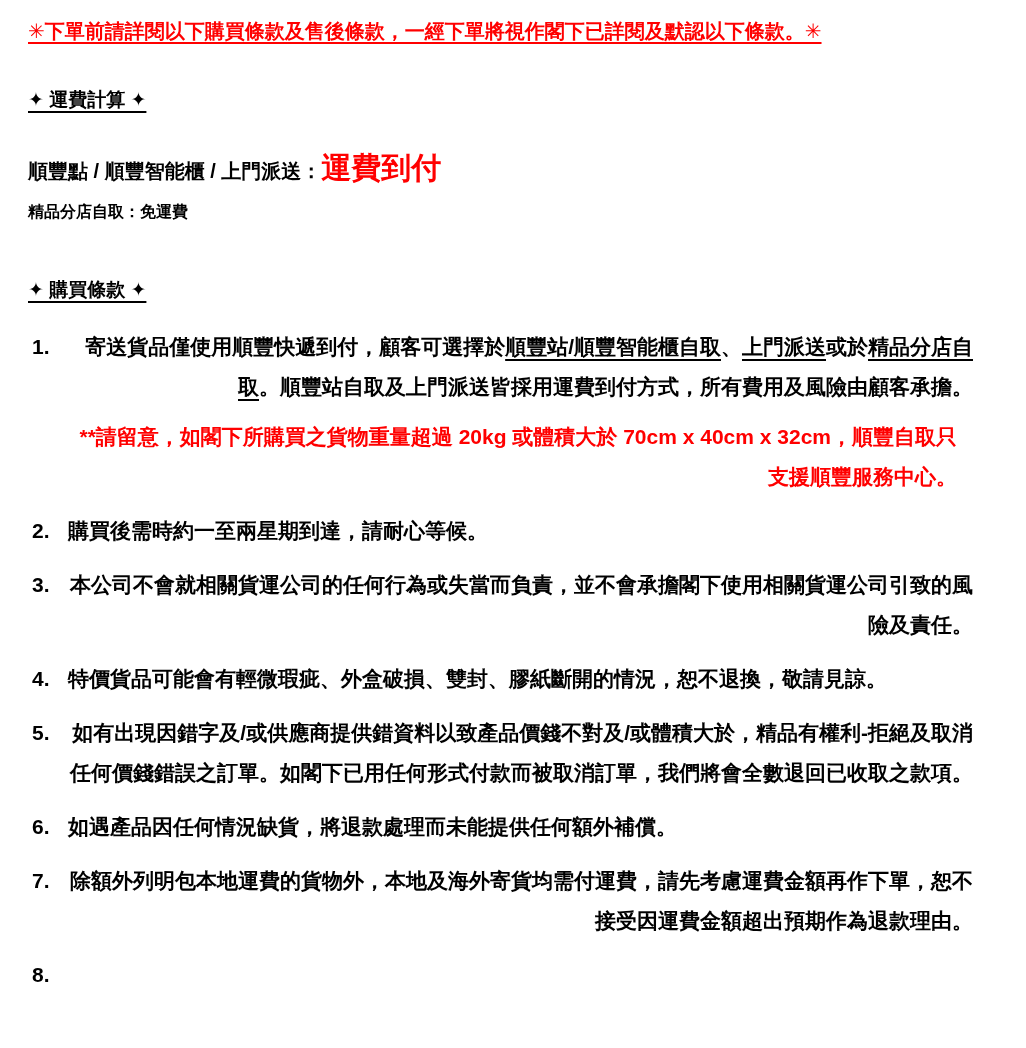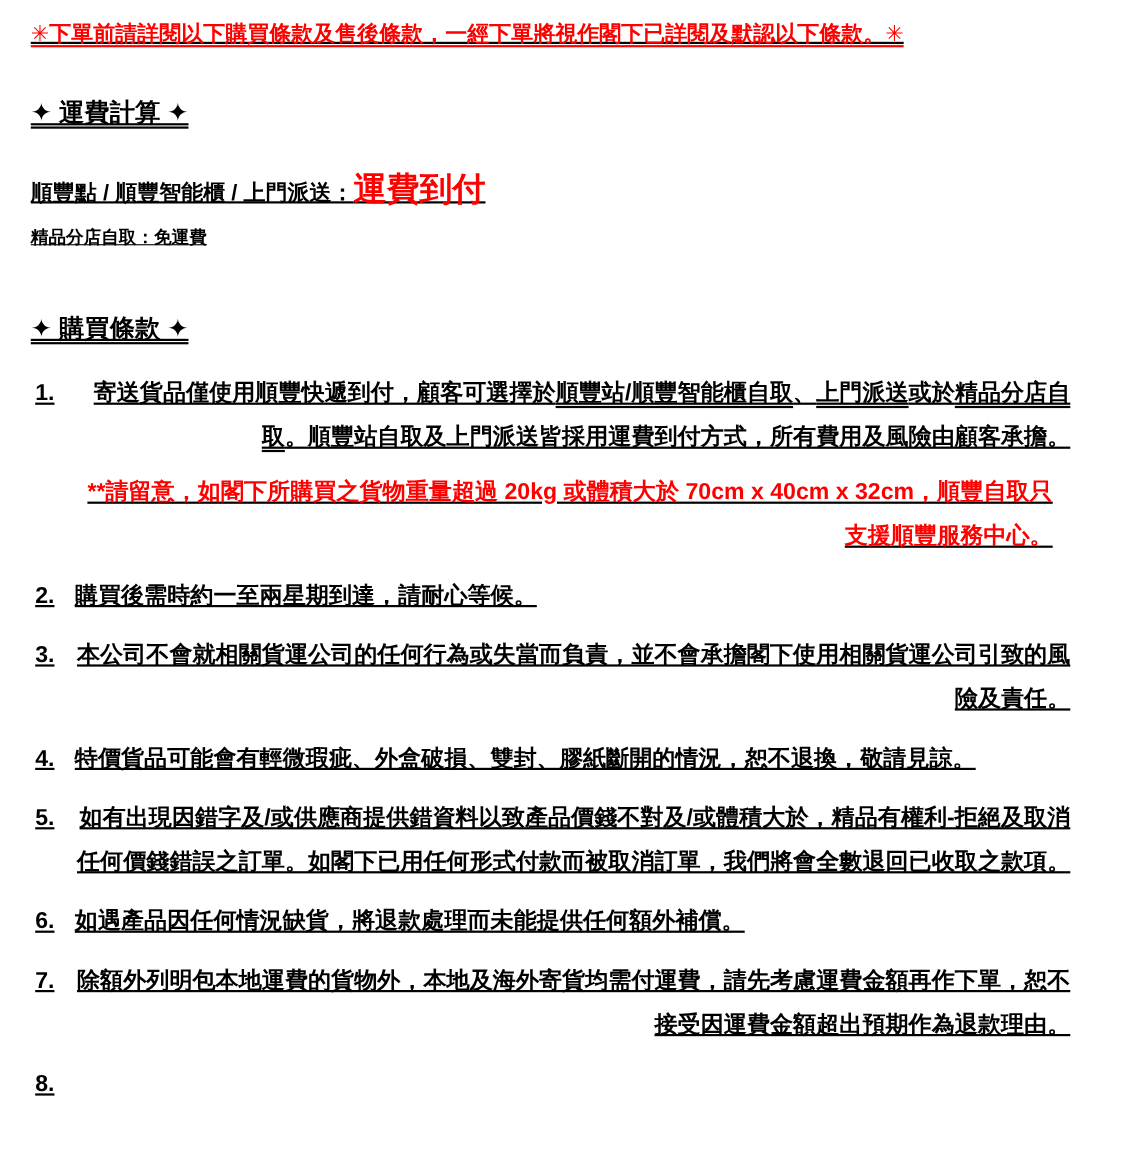--- a/index.html
+++ b/index.html
@@ -6,33 +6,33 @@
   html, body { margin: 0; padding: 0; }
   body {
     width: 1026px;
     height: 1048px;
     overflow: hidden;
     background: #ffffff;
     color: #000000;
     font-family: "Liberation Sans", "DejaVu Sans", sans-serif;
     font-weight: 700;
   }
-  .page { padding: 12px 44px 0 28px; text-decoration: underline; }
+  .page { padding: 12px 44px 0 28px; }
 
   .top-notice {
     margin: 6px 0 0 0;
     font-size: 20px;
     line-height: 1.3;
     color: #ff0000;
     text-decoration: underline;
     text-decoration-thickness: 2px;
     text-underline-offset: 4px;
   }
 
-  .sec-header { margin: 44px 0 0 0; font-size: 23px; line-height: 1.3; }
+  .sec-header { margin: 44px 0 0 0; font-size: 19px; line-height: 1.3; }
   .sec-header .u-wrap {
     text-decoration: underline;
     text-decoration-thickness: 2px;
     text-underline-offset: 5px;
   }
   .terms-h { margin-top: 56px; }
 
   .methods { margin: 38px 0 0 0; font-size: 20px; line-height: 1.3; }
   .big-red { color: #ff0000; font-size: 30px; line-height: 1.1; }
 

